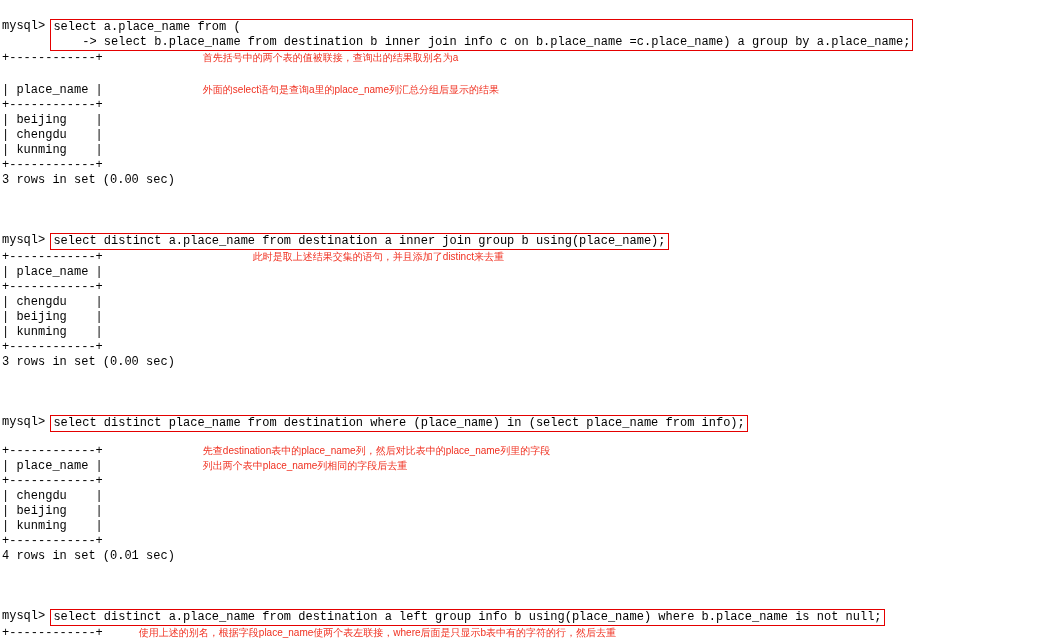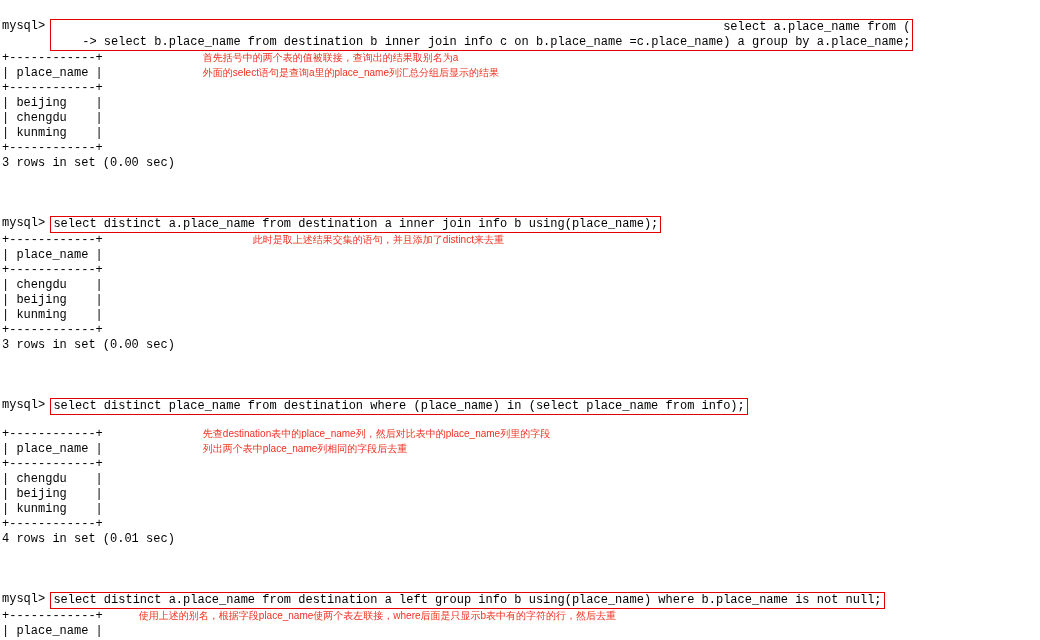--- a/index.html
+++ b/index.html
@@ -17,47 +17,46 @@
     padding: 4px 2px 0 2px;
     white-space: pre;
     position: relative;
   }
   .box-red {
     border: 1px solid #E40000;
     display: inline-block;
     padding: 0 2px;
     margin-left: -2px;
     vertical-align: top;
-    text-align: right;
   }
   .note {
     color: #F03020;
     font-family: "Microsoft YaHei", Arial, sans-serif;
     font-size: 10px;
     white-space: normal;
     line-height: 1.45;
   }
   .b1-table, .sep { white-space: pre; }
 </style>
 </head>
 <body>
 
 <div class="term">
 <div><span>mysql&gt; </span><span class="box-red"><span>select a.place_name from (</span>
 <span>    -&gt; </span><span>select b.place_name from destination b inner join info c on b.place_name =c.place_name) a group by a.place_name;</span></span>
 <span class="sep">+------------+</span><span class="note" style="display:inline-block;padding-left:100px;">首先括号中的两个表的值被联接，查询出的结果取别名为a</span>
-<span class="b1-table">| place_name |</span><span class="note" style="display:inline-block;padding-left:100px;">外面的select语句是查询a里的place_name列汇总分组后显示的结果</span>
+<span class="b1-table">| place_name |</span><span class="note" style="display:inline-block;padding-left:100px;margin-top:17px;">外面的select语句是查询a里的place_name列汇总分组后显示的结果</span>
 <span class="sep">+------------+</span>
 <span class="b1-table">| beijing    |</span>
 <span class="b1-table">| chengdu    |</span>
 <span class="b1-table">| kunming    |</span>
 <span class="sep">+------------+</span>
 <span>3 rows in set (0.00 sec)</span></div>
 <br>
-<div><span>mysql&gt; </span><span class="box-red">select distinct a.place_name from destination a inner join info b using(place_name);</span>
+<div><span>mysql&gt; </span><span class="box-red">select distinct a.place_name from destination a inner join group b using(place_name);</span>
 <span class="sep">+------------+</span><span class="note" style="display:inline-block;padding-left:150px;text-align:right;">此时是取上述结果交集的语句，并且添加了distinct来去重</span>
 <span class="b1-table">| place_name |</span>
 <span class="sep">+------------+</span>
 <span class="b1-table">| chengdu    |</span>
 <span class="b1-table">| beijing    |</span>
 <span class="b1-table">| kunming    |</span>
 <span class="sep">+------------+</span>
 <span>3 rows in set (0.00 sec)</span></div>
 <br>
 <div><span>mysql&gt; </span><span class="box-red">select distinct place_name from destination where (place_name) in (select place_name from info);</span>

